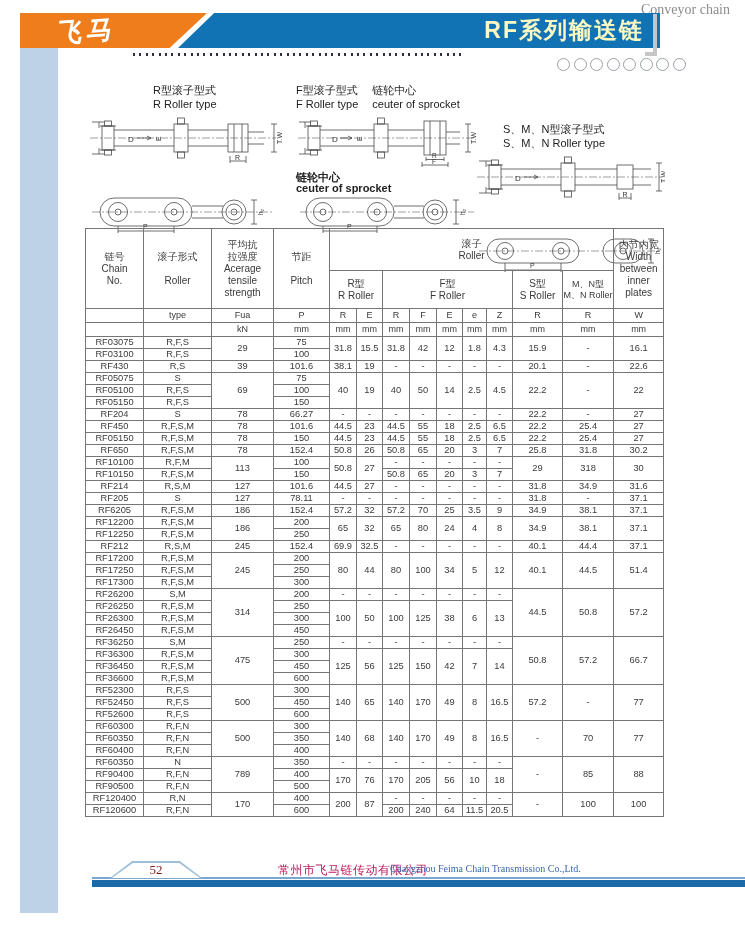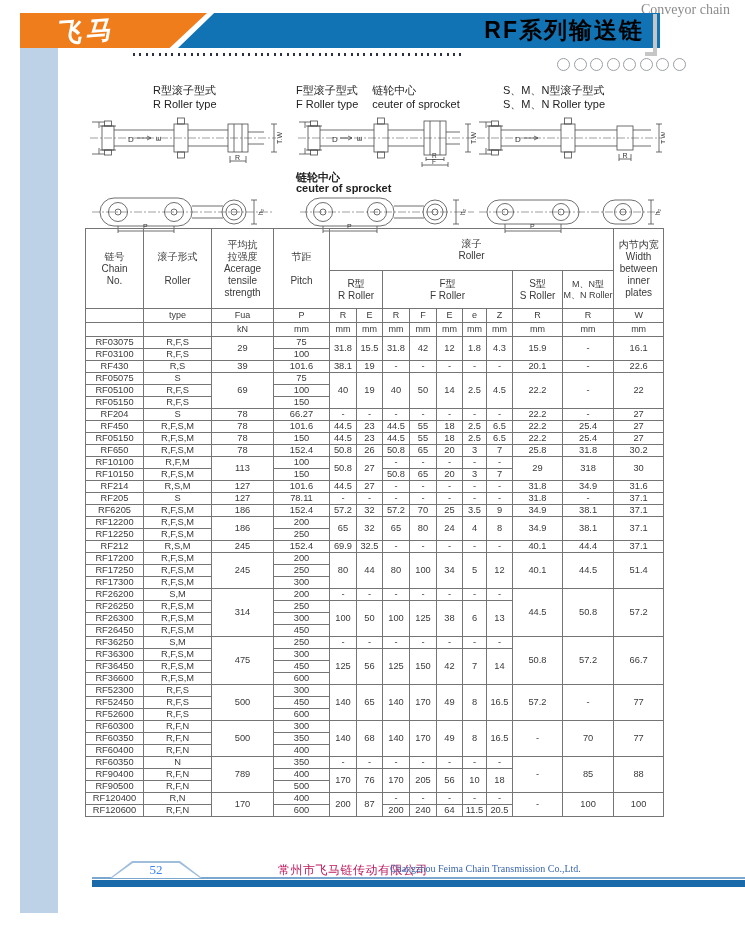--- a/index.html
+++ b/index.html
@@ -11,21 +11,21 @@
   #left-bar{left:20px;top:48px;width:38px;height:865px;background:#BDD2E7;}
 
   
   #conveyor{right:15px;top:2px;font-family:"Liberation Serif",serif;font-size:14px;color:#8c8c8c;}
   #orange-banner{left:20px;top:13px;width:187px;height:35px;background:#F07D1C;
      clip-path:polygon(0 0,100% 0,80% 100%,0 100%);}
   #logo-text{left:55px;top:14px;color:#fff;font-family:"Liberation Serif",serif;
      font-size:26px;font-weight:bold;font-style:italic;transform:rotate(-4deg);letter-spacing:4px;}
   #blue-banner{left:178px;top:13px;width:482px;height:35px;background:#1173B4;
      clip-path:polygon(7.5% 0,100% 0,100% 100%,0 100%);display:flex;align-items:center;justify-content:flex-end;}
-  #banner-title{color:#000000;font-size:23px;font-weight:bold;letter-spacing:2px;padding-right:16px;}
+  #banner-title{color:#fef9c3;font-size:23px;font-weight:bold;letter-spacing:2px;padding-right:16px;}
   #dotted-line{left:133px;top:53px;width:332px;height:2.5px;
      background:repeating-linear-gradient(90deg,#2e3240 0 2px,transparent 2px 6.4px);}
   #gray-bracket-v{left:653px;top:14px;width:4px;height:42px;background:#c6c6c6;}
   #gray-bracket-h{left:645px;top:52px;width:12px;height:4px;background:#c6c6c6;}
   #deco-circles{left:557px;top:58px;display:flex;gap:3.5px;}
   .circ{width:11px;height:11px;border:1.6px solid #9aa0a6;border-radius:50%;background:#fff;display:inline-block;}
 
   
   .diag{position:absolute;top:84px;}
   .dtitle{font-size:11px;font-weight:normal;color:#222;line-height:1.25;white-space:pre-line;}
@@ -47,21 +47,21 @@
   .hsub,.hunit{font-size:9px;}
 
   
   #foot-thin{left:92px;top:877px;width:653px;height:1.5px;background:#7BA7CE;}
   #foot-bar{left:92px;top:879.5px;width:653px;height:7px;background:#1A69A9;}
   #page-trap{left:110px;top:861px;width:92px;height:17px;}
   .trap-outer{position:absolute;inset:0;background:#9FBEDC;clip-path:polygon(24% 0,76% 0,100% 100%,0 100%);}
   .trap-inner{position:absolute;left:2px;right:2px;top:1.5px;bottom:0;background:#fff;
      clip-path:polygon(24.5% 0,75.5% 0,100% 100%,0 100%);}
   #page-num{position:absolute;inset:0;display:flex;align-items:center;justify-content:center;
-     font-family:"Liberation Serif",serif;font-size:13px;color:#3b82f6;}
+     font-family:"Liberation Serif",serif;font-size:13px;color:#7f1d1d;}
   #company-cn{left:278px;top:862px;font-family:"Liberation Serif",serif;font-weight:normal;
      font-size:12px;color:#be185d;letter-spacing:0.5px;}
   #company-en{left:390px;top:863px;font-family:"Liberation Serif",serif;font-size:10px;color:#3A67AE;}
 </style>
 </head>
 <body>
 
 <div id="left-bar" class="abs"></div>
 
 <div id="conveyor" class="abs">Conveyor chain</div>
@@ -175,21 +175,21 @@
       <circle class="st" cx="139" cy="20" r="8"></circle>
       <circle class="st" cx="139" cy="20" r="3"></circle>
     <path class="st" d="M27 34 V41 M81 34 V41 M27 39 H81"></path>
     <text x="51" y="37" font-size="7">P</text>
     <path class="st" d="M160 8 v24 M157 8 h6 M157 32 h6"></path>
     <text transform="rotate(-90 169 20)" x="169" y="20" font-size="6.5" text-anchor="middle">h₂</text>
   </svg>
 </div>
 
 <div class="diag" style="left:475px;width:195px;">
-  <div class="dtitle" style="margin-left:28px;height:28px;">S、M、N型滚子型式
+  <div class="dtitle" style="margin-left:28px;height:28px;margin-top:39px;">S、M、N型滚子型式
 S、M、N Roller type</div>
   <svg width="190" height="56" viewBox="0 0 190 56">
     <line class="cl" x1="2" y1="26" x2="186" y2="26"></line>
     <path class="st" d="M4 10 h12 M4 42 h12 M11 10 v6 M11 36 v6"></path>
     <rect class="st" x="14" y="14" width="12" height="24"></rect>
     <path class="st" d="M12 14 h16 M12 38 h16"></path>
     <rect class="st" x="16.5" y="9" width="7" height="5"></rect>
     <rect class="st" x="16.5" y="38" width="7" height="5"></rect>
     <path class="st" d="M26 18 H86 M26 34 H86"></path>
     <text x="40" y="29.5" font-size="8">D</text>

